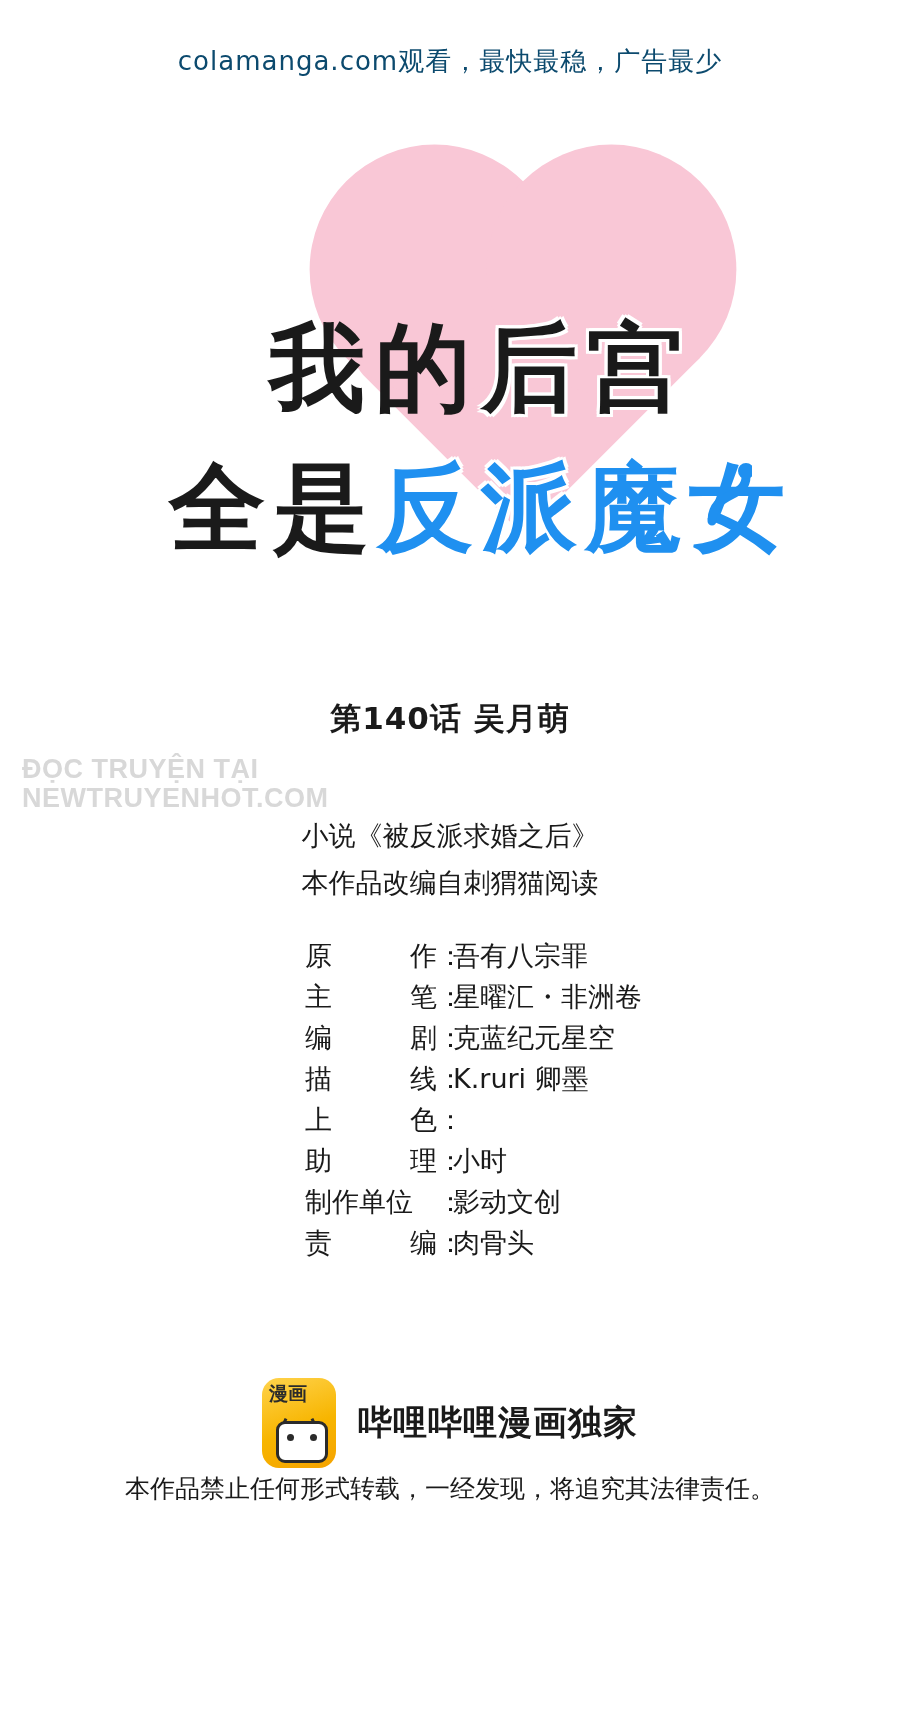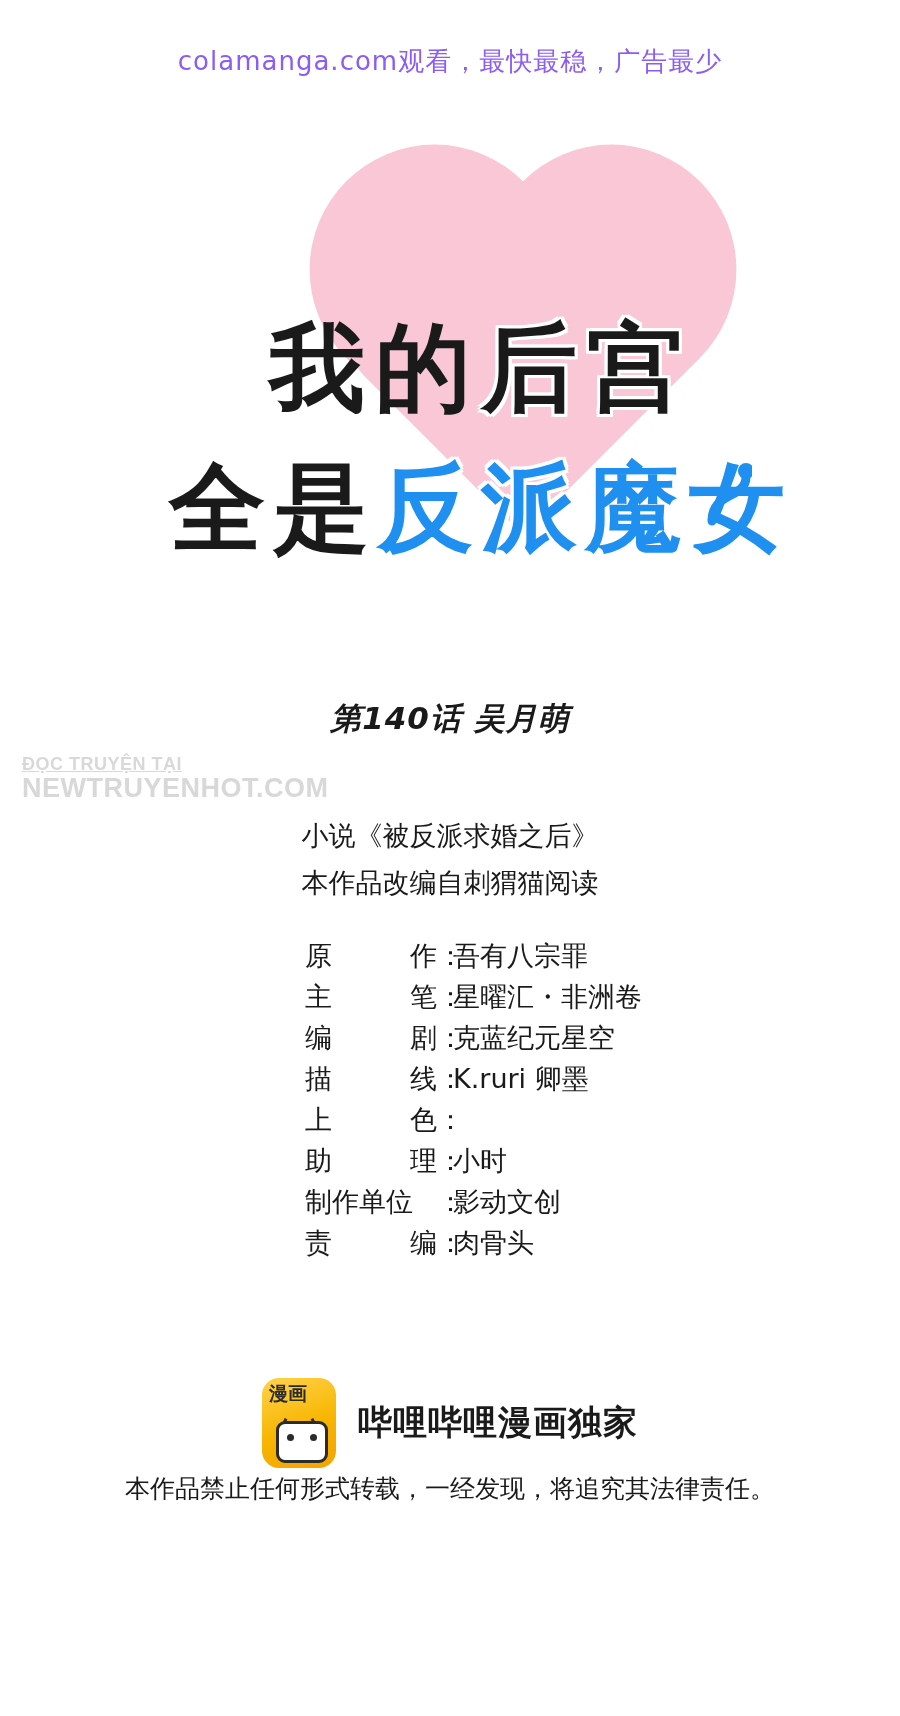--- a/index.html
+++ b/index.html
@@ -17,21 +17,21 @@
 
   
   .site-line {
     position: absolute;
     top: 44px;
     left: 0;
     width: 100%;
     text-align: center;
     font-family: "DejaVu Sans", sans-serif;
     font-size: 26px;
-    color: #8b5cf6;
+    color: #0c4a6e;
     letter-spacing: 1px;
     white-space: nowrap;
   }
 
   
   .logo-wrap {
     position: absolute;
     top: 215px;
     left: 0;
     width: 900px;
@@ -108,34 +108,33 @@
     position: absolute;
     top: 698px;
     left: 0;
     width: 100%;
     text-align: center;
     font-family: "DejaVu Sans", sans-serif;
     font-size: 31px;
     font-weight: bold;
     color: #1a1a1a;
     letter-spacing: 1px;
-    font-style: italic;
   }
 
   
   .reader-wm {
     position: absolute;
     top: 755px;
     left: 22px;
     font-family: "Liberation Sans", sans-serif;
     font-weight: bold;
     color: #d8d8d8;
     line-height: 1.08;
   }
-  .reader-wm .l1 { font-size: 18px; letter-spacing: 0.5px; text-decoration: underline; }
+  .reader-wm .l1 { font-size: 27px; letter-spacing: 0.5px; }
   .reader-wm .l2 { font-size: 27px; letter-spacing: 0.5px; }
 
   
   .adapt {
     position: absolute;
     top: 812px;
     left: 0;
     width: 100%;
     text-align: center;
     font-family: "DejaVu Sans", sans-serif;

